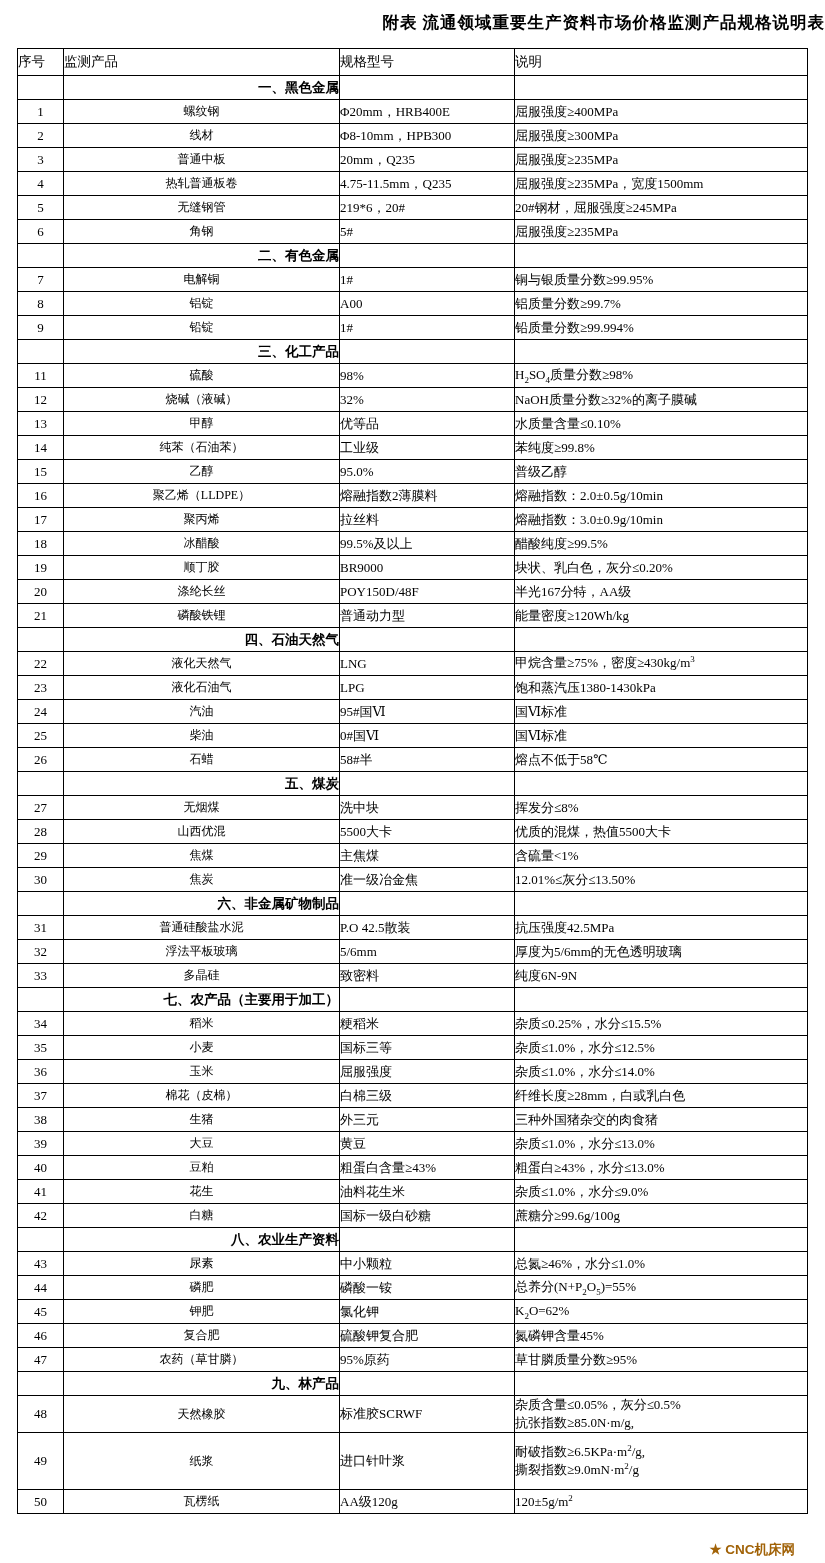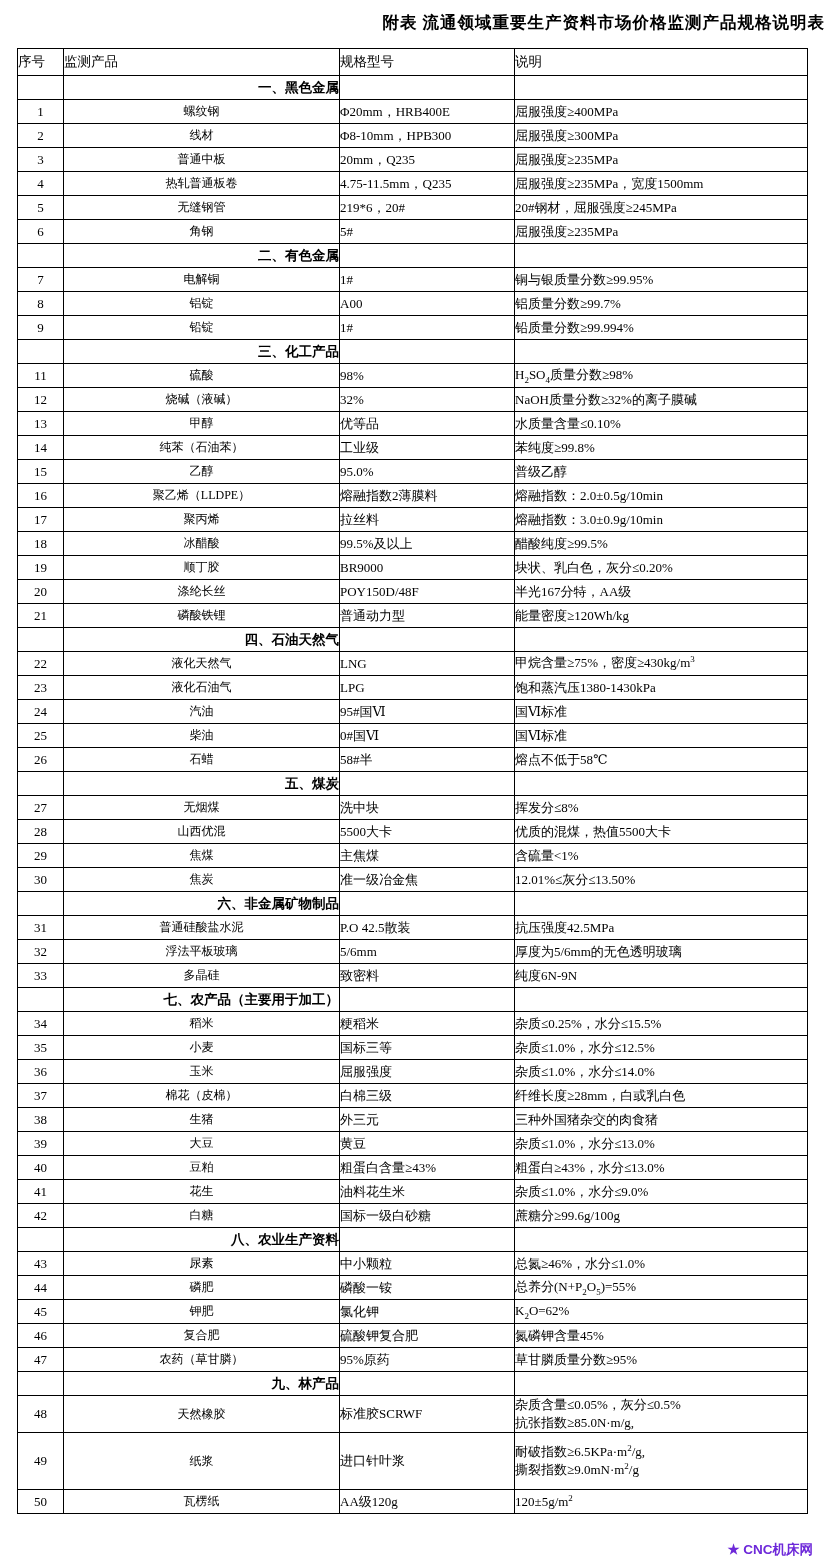--- a/index.html
+++ b/index.html
@@ -75,23 +75,23 @@
     font-size: 13.5px;
   }
   tr.row td { height: 23px; }
   tr.tall td { height: 34px; }
   tr.tall2 td { height: 56px; }
   sub, sup {
     font-size: 9px;
   }
   .watermark {
     position: absolute;
-    right: 12px;
+    right: 30px;
     bottom: 4px;
-    color: #6d28d9;
+    color: #a16207;
     font-size: 13.5px;
     font-family: "Liberation Sans", sans-serif;
     font-weight: bold;
   }
 </style>
 </head>
 <body>
 
 <div class="page">
 

